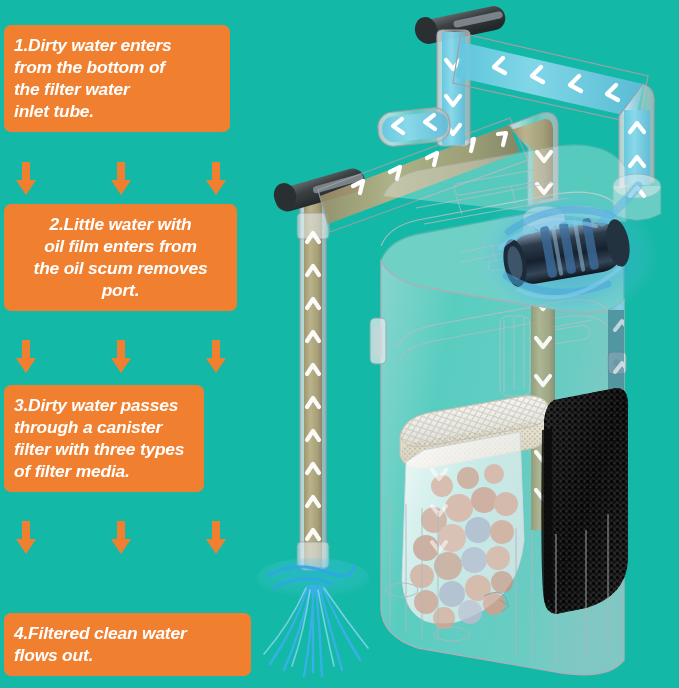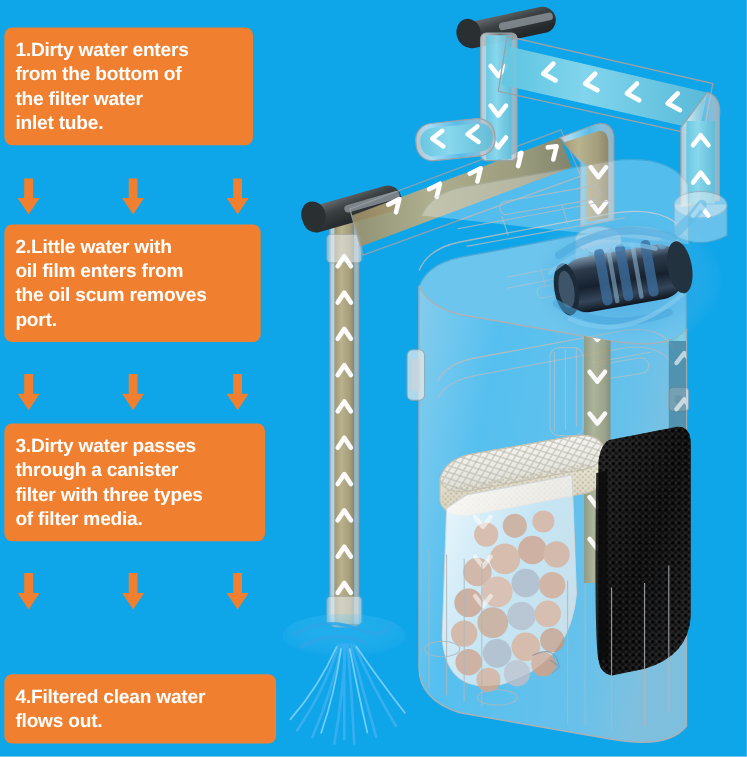--- a/index.html
+++ b/index.html
@@ -1,36 +1,36 @@
 <!DOCTYPE html>
 <html><head>
 <meta charset="utf-8">
 <title>Aquarium Canister Filter Flow Diagram</title>
 <style>
   html,body{margin:0;padding:0;background:#ffffff;}
   body{
     width:679px;height:688px;overflow:hidden;position:relative;
     font-family:"Liberation Sans","DejaVu Sans",sans-serif;
   }
-  #stage{position:absolute;left:0;top:0;width:679px;height:688px;background:#0ea5e9;}
+  #stage{position:absolute;left:0;top:0;width:679px;height:688px;background:#14b8a6;font-style:italic;}
 
   
   .steps{position:absolute;left:0;top:0;width:256px;height:688px;}
   .callout{
     position:absolute;left:4px;
     background:#F0802F;color:#ffffff;border-radius:7px;
     padding:9px 10px 10px 10px;
     font-weight:bold;font-size:17.4px;line-height:1.27;
     letter-spacing:-0.2px;
     box-sizing:border-box;
     white-space:pre-line;
   }
   .callout.c1{top:25px;width:226px;}
-  .callout.c2{top:204px;width:233px;}
-  .callout.c3{top:385px;width:237px;}
+  .callout.c2{top:204px;width:233px;text-align:center;}
+  .callout.c3{top:385px;width:200px;}
   .callout.c4{top:574px;width:247px;margin-top:39px;}
 
   .arrow-row{position:absolute;left:0;width:256px;height:40px;}
   .arrow-row.r1{top:162px;}
   .arrow-row.r2{top:340px;}
   .arrow-row.r3{top:521px;}
   .dn-arrow{position:absolute;width:22px;height:34px;}
   .dn-arrow svg{display:block;width:100%;height:100%;}
 
   

